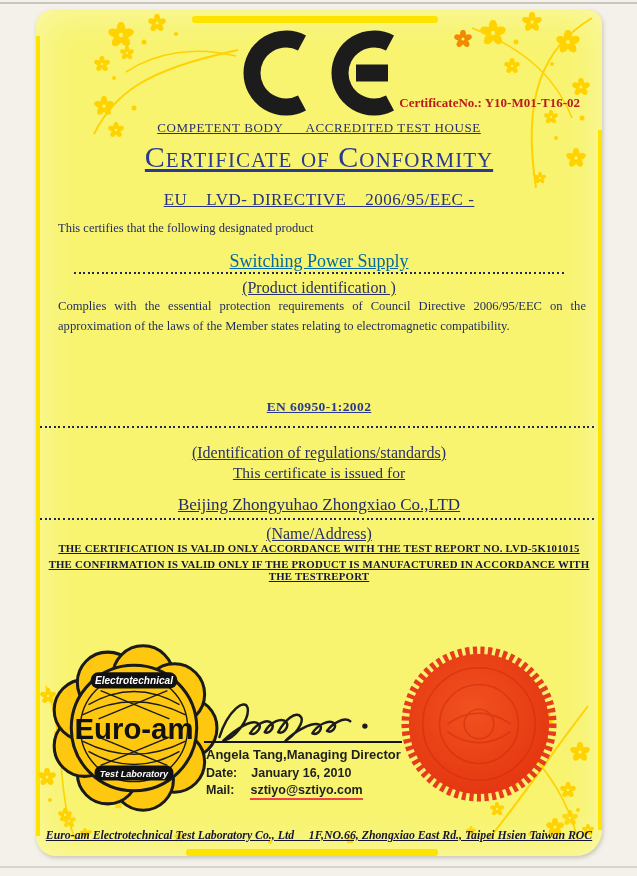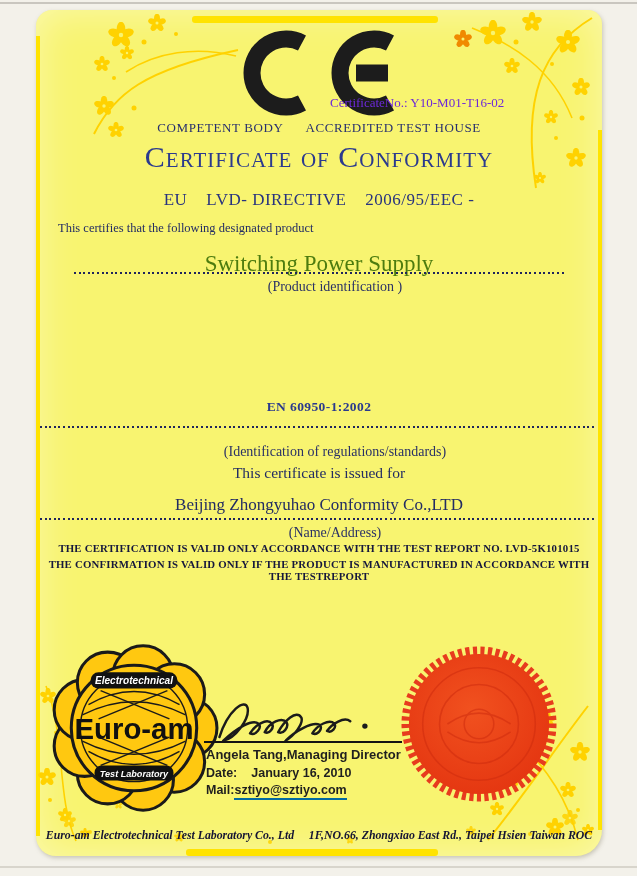--- a/index.html
+++ b/index.html
@@ -12,44 +12,44 @@
   .photo-edge-bottom{position:absolute;left:0;top:866px;width:637px;height:2px;background:#d8d5cc;}
 
   #cert{
     position:absolute;left:36px;top:10px;width:566px;height:846px;
     background:#f8f470;
     border-radius:16px 14px 26px 20px;
     box-shadow:inset 0 0 40px rgba(255,255,255,.45), 1px 2px 4px rgba(120,115,90,.35);
   }
   .ystrip{position:absolute;background:#ffe300;border-radius:3px;}
   .abs{position:absolute;}
-  .ctr{left:36px;width:566px;text-align:center;}
+  .ctr{left:36px;width:566px;text-align:center;text-decoration:underline;}
   .pre{white-space:pre;}
 
-  .certno{top:95px;left:330px;width:250px;text-align:left;font-weight:normal;font-size:13px;color:#6d28d9;}
+  .certno{top:95px;left:330px;width:250px;text-align:right;font-weight:bold;font-size:13px;color:#b91c1c;}
   .accred{top:120px;font-size:13px;letter-spacing:.6px;color:#28306e;}
   .title{top:140px;font-size:30px;font-variant:small-caps;letter-spacing:1px;color:#2b3a8e;}
   .directive{top:190px;font-size:17px;color:#28337f;letter-spacing:.5px;}
   .certifies{top:221px;left:58px;font-size:12.5px;color:#232c63;}
-  .product{top:251px;font-size:23px;color:#4d7c0f;}
-  .caption{font-size:14px;color:#2a3166;margin-left:16px;}
+  .product{top:251px;font-size:18px;color:#0369a1;}
+  .caption{font-size:16px;color:#2a3166;}
   .dotline{position:absolute;height:2px;background:repeating-linear-gradient(90deg,#20255c 0 2px,transparent 2px 4.6px);}
   .bodytext{top:297px;left:58px;width:528px;font-size:12.6px;line-height:19.5px;color:#1f2a5e;text-align:justify;}
   .bodytext p{margin:0;}
   .standard{top:399px;font-size:13.5px;font-weight:bold;color:#2b3a8e;letter-spacing:.4px;}
   .issued{top:464px;font-size:15.5px;color:#232c63;}
   .company{top:495px;font-size:17px;color:#232c63;}
   .valid{font-size:10.8px;font-weight:bold;color:#15173c;letter-spacing:.2px;}
 
   .sigblock{font-family:"Liberation Sans","DejaVu Sans",sans-serif;font-weight:bold;color:#1f1f1f;}
   .signame{top:747px;left:206px;font-size:13px;}
   .dateline{top:766px;left:206px;font-size:12.5px;}
   .dateline .val{margin-left:14px;margin-top:24px;}
   .mailline{top:783px;left:206px;font-size:12.5px;}
-  .mailline .val{margin-left:0;border-bottom:2px solid #0369a1;padding-bottom:1px;}
+  .mailline .val{margin-left:16px;border-bottom:2px solid #ef4444;padding-bottom:1px;}
   .sigline{top:741px;left:204px;width:198px;height:2px;background:#141414;}
 
   .footer{top:812px;font-size:11.8px;font-weight:bold;font-style:italic;color:#141433;margin-top:16px;}
 </style>
 </head>
 <body>
 
 <svg width="0" height="0" style="position:absolute" aria-hidden="true">
   <defs>
     <symbol id="fl" viewBox="-10 -10 20 20">
@@ -173,29 +173,30 @@
 <div class="abs ctr accred pre">COMPETENT BODY      ACCREDITED TEST HOUSE</div>
 <div class="abs ctr title">Certificate of Conformity</div>
 <div class="abs ctr directive pre">EU    LVD- DIRECTIVE    2006/95/EEC -</div>
 <div class="abs certifies">This certifies that the following designated product</div>
 
 <div class="abs ctr product">Switching Power Supply</div>
 <div class="dotline" style="left:74px;top:272px;width:490px;"></div>
 <div class="abs ctr caption" style="top:279px;">(Product identification )</div>
 
 <div class="abs bodytext">
+  <p>Complies with the essential protection requirements of Council Directive 2006/95/EEC on the approximation of the laws of the Member states relating to electromagnetic compatibility.</p>
 </div>
 
 <div class="abs ctr standard">EN 60950-1:2002</div>
 <div class="dotline" style="left:40px;top:426px;width:557px;"></div>
 <div class="abs ctr caption" style="top:444px;">(Identification of regulations/standards)</div>
 
 <div class="abs ctr issued">This certificate is issued for</div>
 
-<div class="abs ctr company">Beijing Zhongyuhao Conformity Co.,LTD</div>
+<div class="abs ctr company">Beijing Zhongyuhao Zhongxiao Co.,LTD</div>
 <div class="dotline" style="left:40px;top:518px;width:557px;"></div>
 <div class="abs ctr caption" style="top:525px;">(Name/Address)</div>
 
 <div class="abs ctr valid" style="top:542px;">THE CERTIFICATION IS VALID ONLY ACCORDANCE WITH THE TEST REPORT NO. LVD-5K101015</div>
 <div class="abs ctr valid" style="top:558px;">THE CONFIRMATION IS VALID ONLY IF THE PRODUCT IS MANUFACTURED IN ACCORDANCE WITH THE TESTREPORT</div>
 
 <svg class="abs" style="left:48px;top:642px" width="172" height="172" viewBox="0 0 170 170">
   <g>
     <g fill="#ffc810" stroke="#1a1a1a" stroke-width="3">
       <circle cx="137" cy="85" r="30"></circle>

